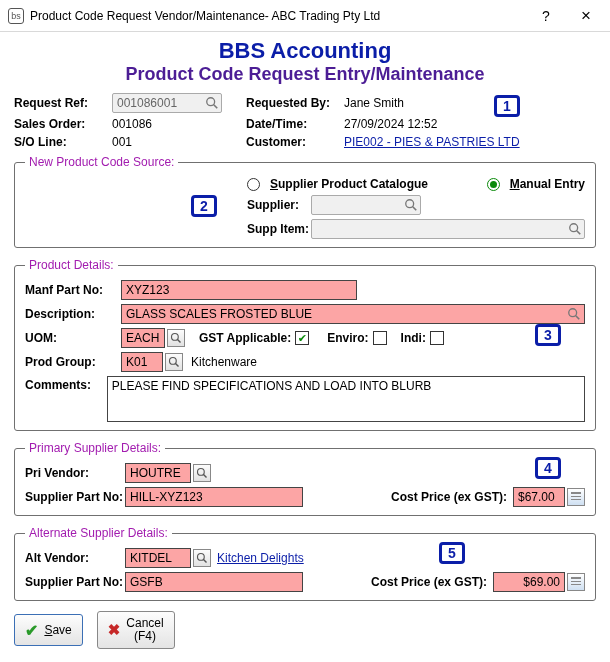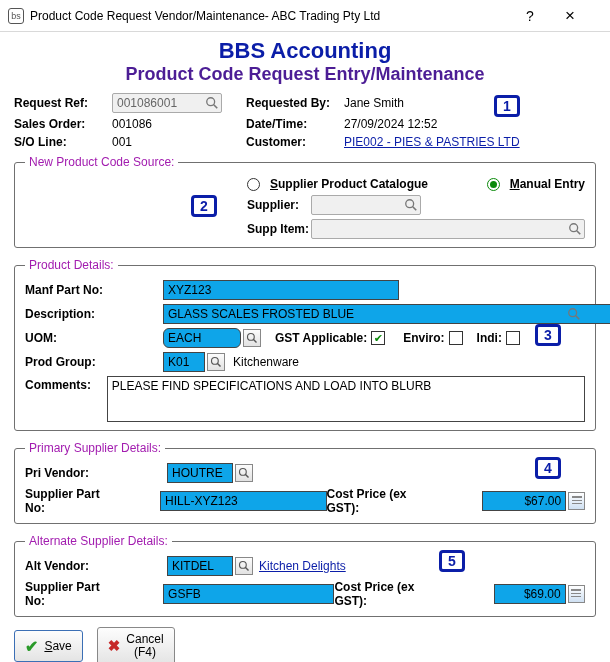--- a/index.html
+++ b/index.html
@@ -11,21 +11,21 @@
     background: #fff;
     width: 610px;
     height: 662px;
     overflow: hidden;
     position: relative;
     color: #000;
   }
   .titlebar {
     display: flex;
     align-items: center;
-    padding: 6px 20px 6px 8px;
+    padding: 6px 4px 6px 8px;
     border-bottom: 1px solid #d9d9d9;
     height: 32px;
   }
   .titlebar .appicon {
     width: 16px; height: 16px;
     border: 1px solid #555;
     border-radius: 3px;
     display: flex; align-items: center; justify-content: center;
     font-size: 9px; color: #555;
     margin-right: 6px;
@@ -63,27 +63,26 @@
     border: 1px solid #aaa;
     border-radius: 2px;
     padding: 1px 4px;
     height: 20px;
     display: inline-flex;
     align-items: center;
     position: relative;
     font-size: 12px;
   }
   .input {
-    background: #0ea5e9;
+    background: #fca5a5;
     border: 1px solid #444;
     height: 20px;
     padding: 1px 4px;
     font-size: 12px;
     font-family: inherit;
-    margin-left: 42px;
   }
   .mag {
     position: absolute;
     right: 2px; top: 50%;
     transform: translateY(-50%);
     width: 14px; height: 14px;
     color: #555;
   }
   .mag svg { width: 14px; height: 14px; }
   .mag2 {
@@ -265,21 +264,21 @@
       <div style="position:relative; flex:1">
         <input class="input" style="width: 100%;" value="GLASS SCALES FROSTED BLUE">
         <span class="mag" style="right:4px"><svg viewBox="0 0 16 16">
               <circle cx="6.5" cy="6.5" r="4.5" fill="none" stroke="#777" stroke-width="1.5"></circle>
               <line x1="10" y1="10" x2="14" y2="14" stroke="#777" stroke-width="1.8"></line>
             </svg></span>
       </div>
     </div>
     <div class="row">
       <span class="lbl" style="width:96px">UOM:</span>
-      <input class="input" style="width: 78px; border-radius: 6px;" value="EACH">
+      <input class="input" style="width: 44px;" value="EACH">
       <span class="mag2">
           <svg viewBox="0 0 16 16">
             <circle cx="6.5" cy="6.5" r="4.5" fill="none" stroke="#555" stroke-width="1.5"></circle>
             <line x1="10" y1="10" x2="14" y2="14" stroke="#555" stroke-width="1.8"></line>
           </svg>
         </span>
       <span style="width:14px"></span>
       <span class="lbl">GST Applicable:</span>
       <span style="width:4px"></span>
       <span class="chk">✔</span>
@@ -323,21 +322,21 @@
           </svg>
         </span>
       <span style="width:6px"></span>
     </div>
     <div class="row" style="margin-bottom:0">
       <span class="lbl" style="width:100px">Supplier Part No:</span>
       <input class="input" style="width: 178px;" value="HILL-XYZ123">
       <span style="flex:1"></span>
       <span class="lbl">Cost Price (ex GST):</span>
       <span style="width:6px"></span>
-      <input class="input" style="width: 84px; text-align: right;" value="$67.00">
+      <input class="input" style="width: 52px; text-align: left;" value="$67.00">
       <span class="calc"></span>
     </div>
   </fieldset>
 
   <fieldset>
     <legend>Alternate Supplier Details:</legend>
     <span class="num" style="right:130px; top:2px">5</span>
     <div class="row">
       <span class="lbl" style="width:100px">Alt Vendor:</span>
       <input class="input" style="width: 66px;" value="KITDEL">

